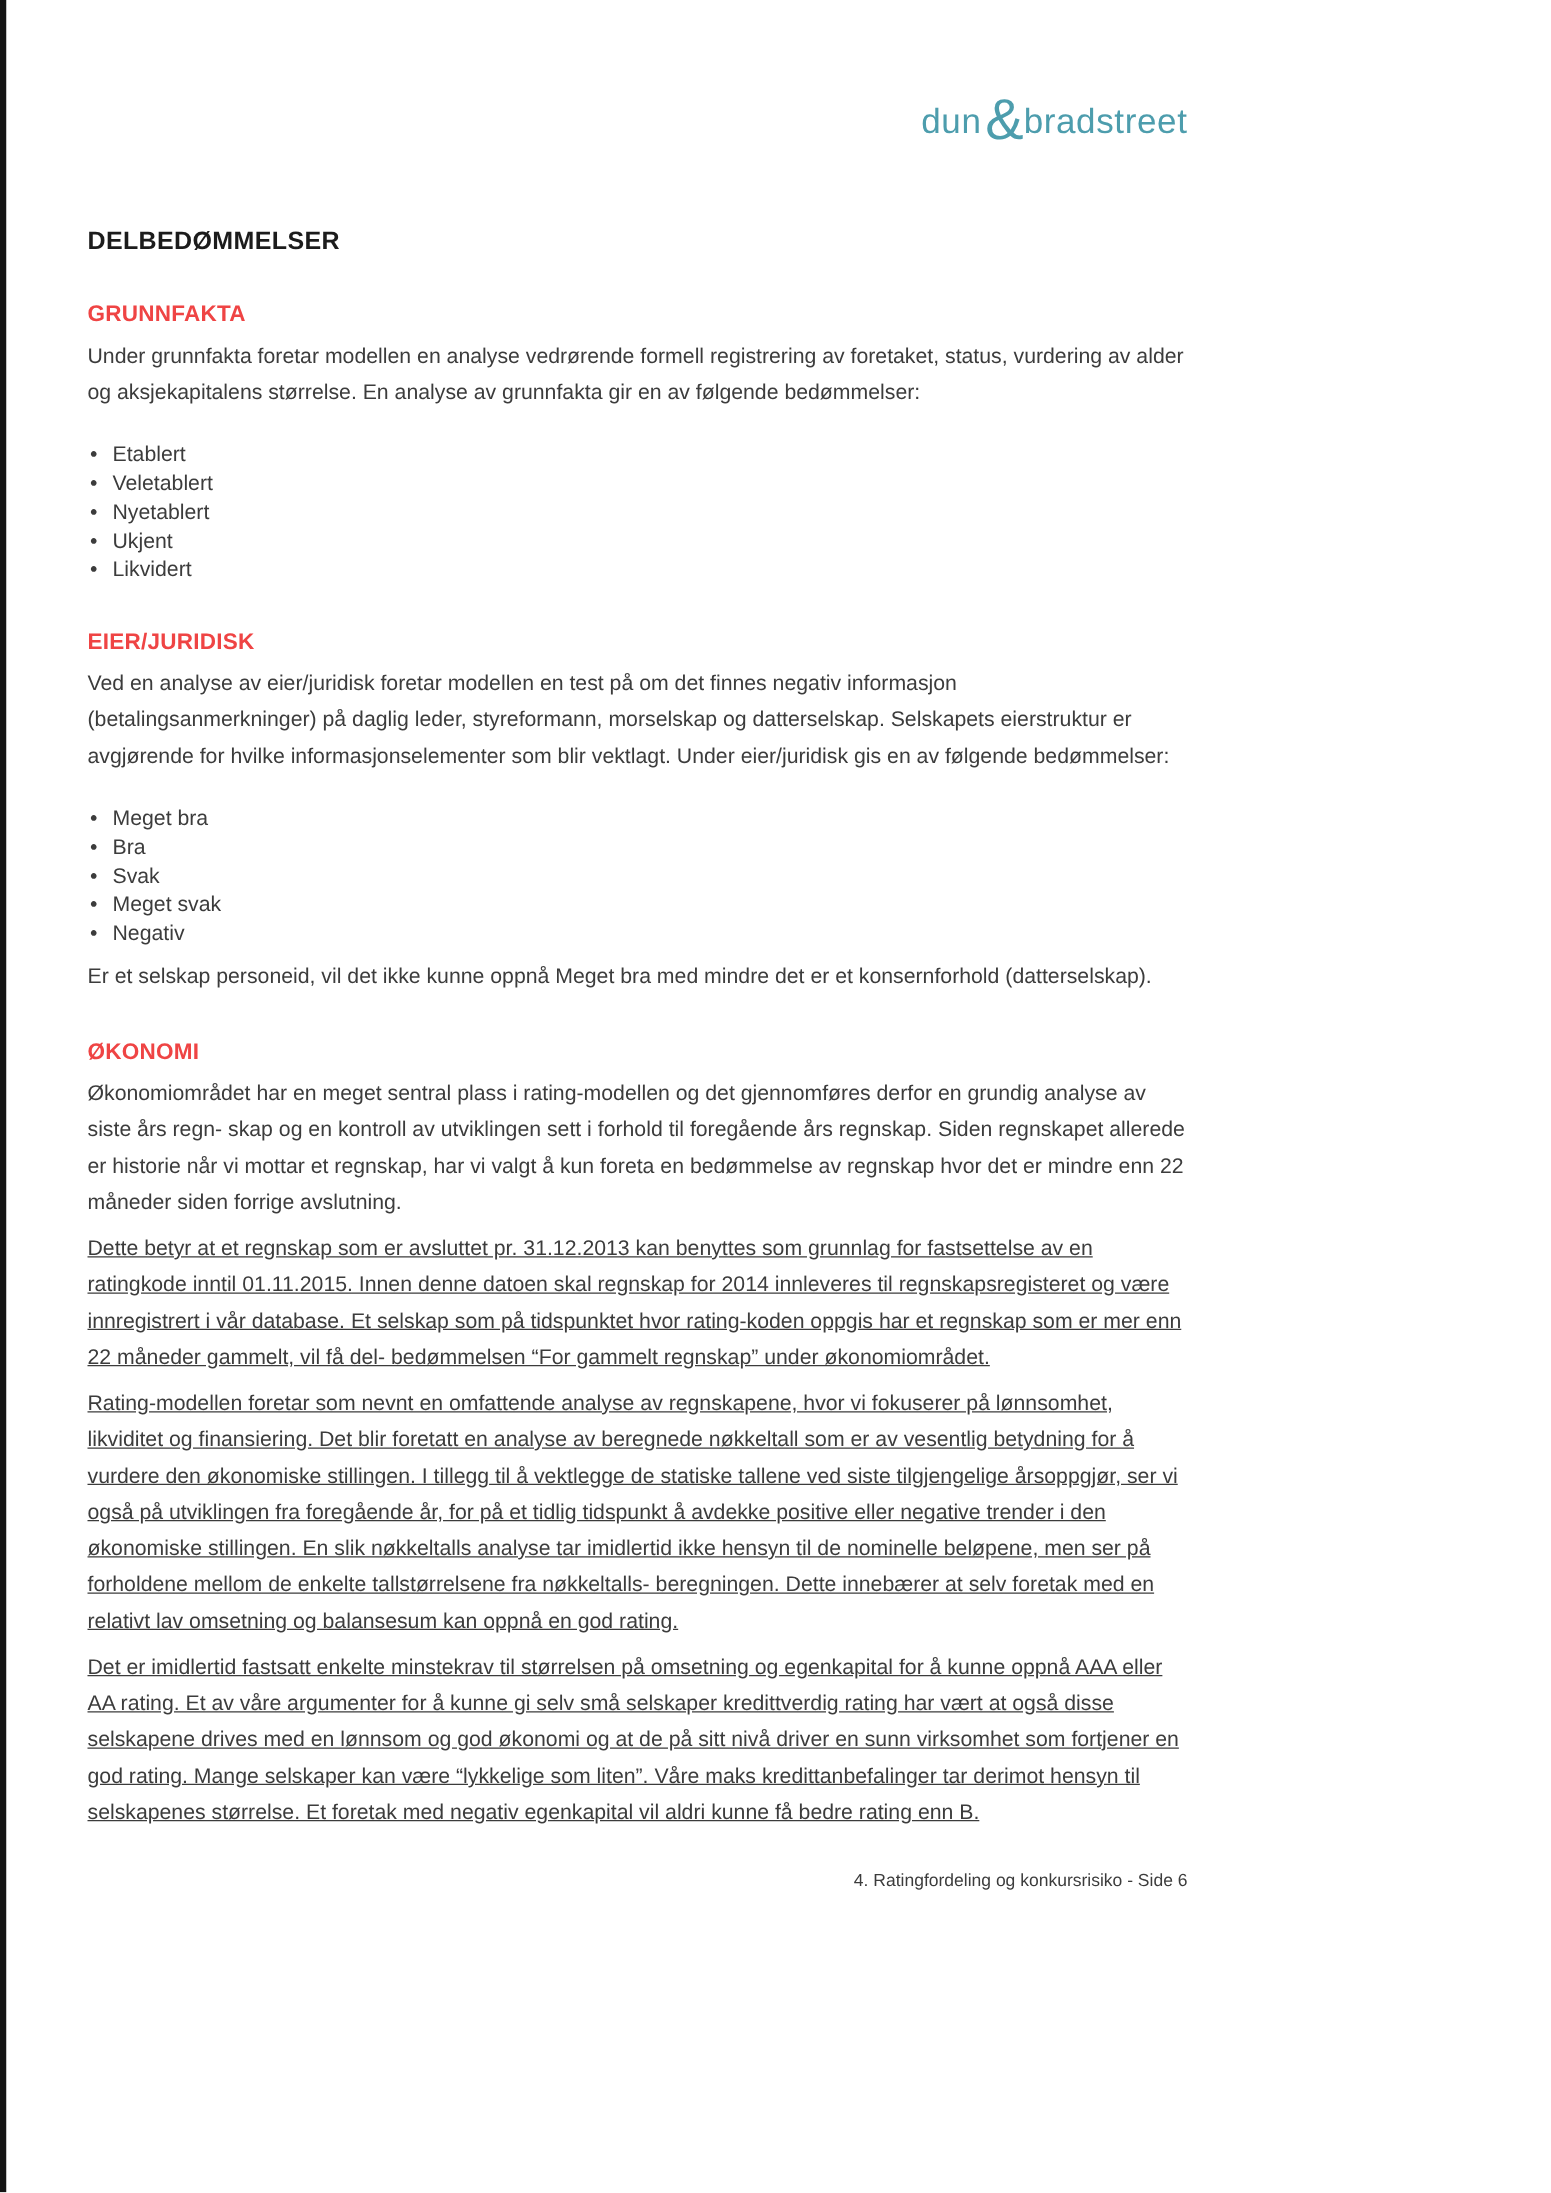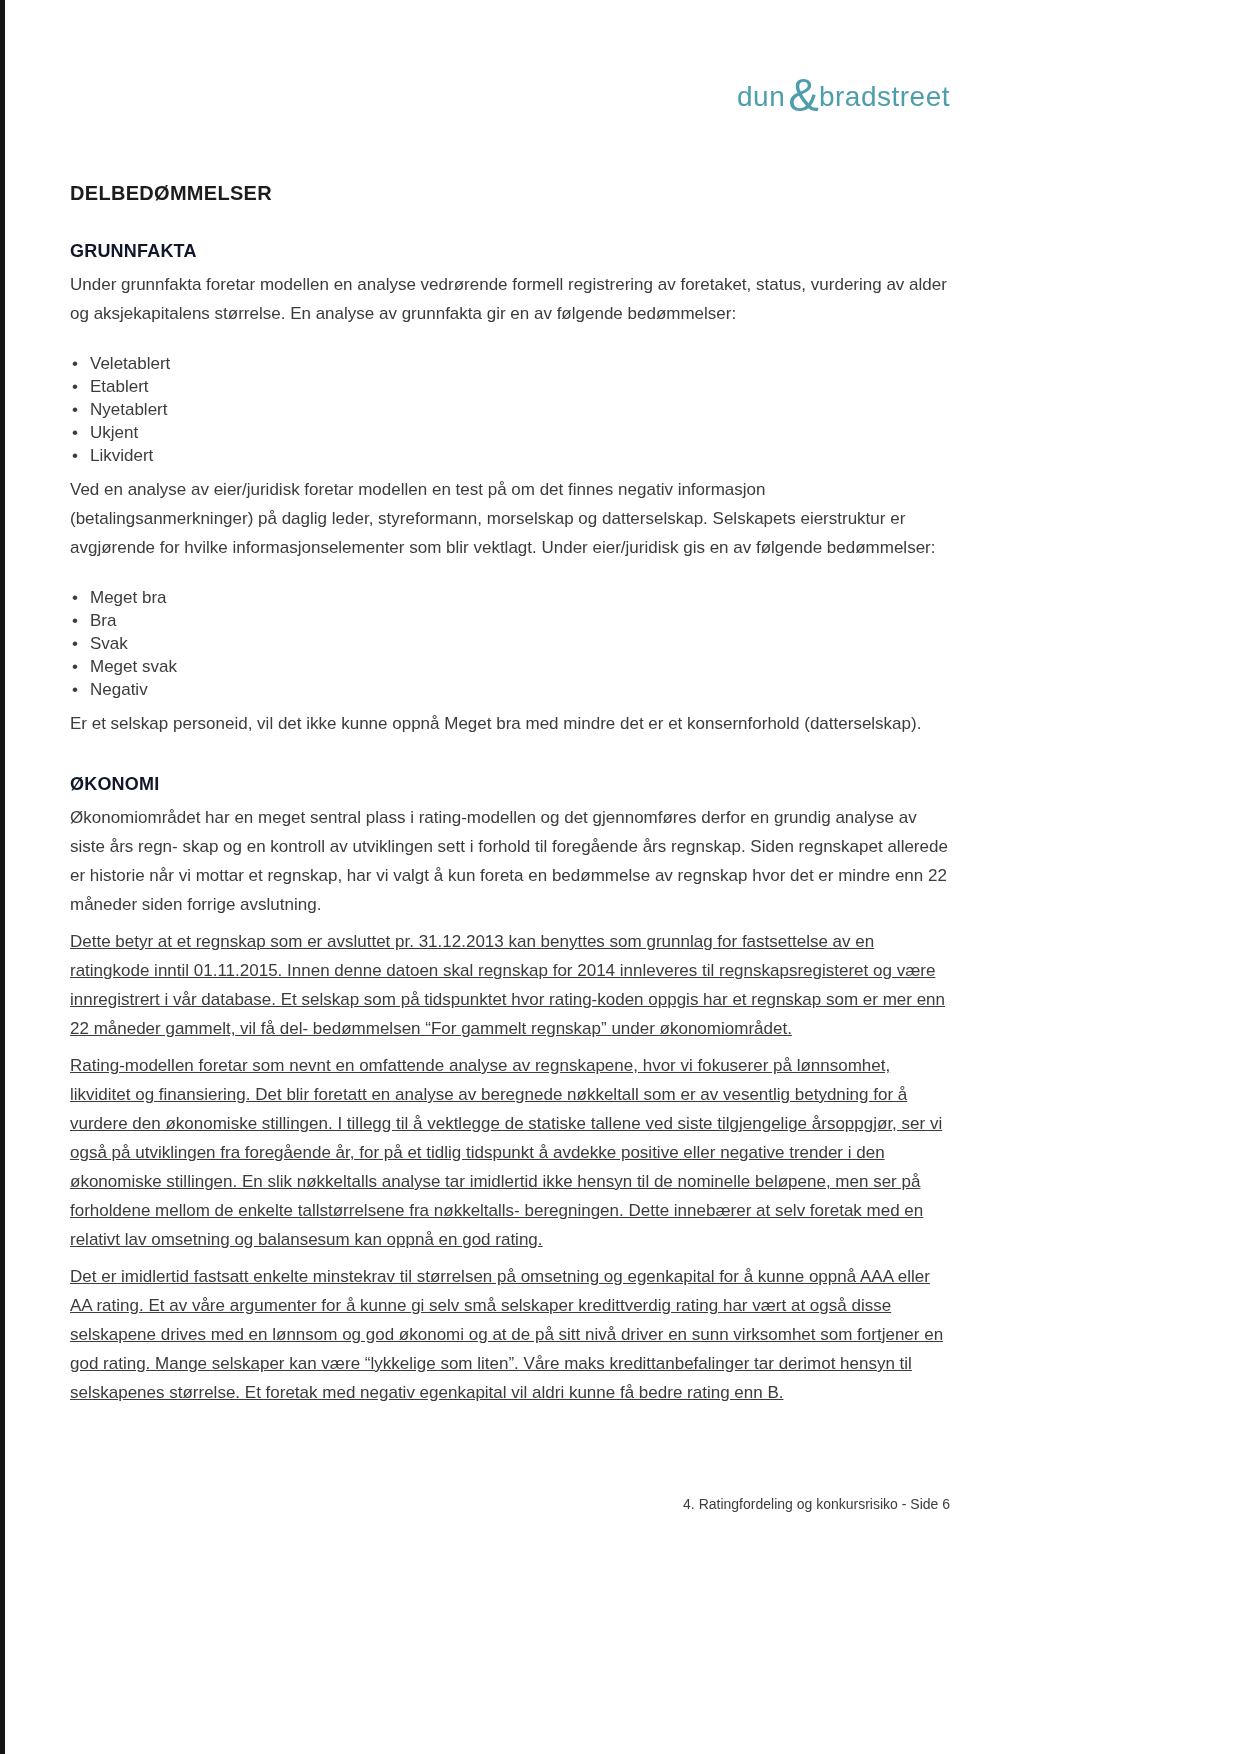--- a/index.html
+++ b/index.html
@@ -53,21 +53,21 @@
     margin: 66px 0 0 0;
     font-size: 20px;
     font-weight: 700;
     letter-spacing: 0.3px;
     color: #1c1c1c;
   }
   h2.sec-heading {
     margin: 36px 0 0 0;
     font-size: 18px;
     font-weight: 700;
-    color: #0f172a;
+    color: #ef4444;
     letter-spacing: 0.2px;
   }
   p.body-text {
     margin: 8px 0 0 0;
     font-size: 17px;
     line-height: 29px;
     color: #3c3c3c;
   }
   p.body-text + p.body-text {
     text-decoration: underline;
@@ -114,29 +114,30 @@
     <div class="logo-row">
       <span class="logo-word">dun</span><span class="logo-amp">&amp;</span><span class="logo-word">bradstreet</span>
     </div>
 
     <h1 class="doc-title">DELBEDØMMELSER</h1>
 
     <section>
       <h2 class="sec-heading">GRUNNFAKTA</h2>
       <p class="body-text">Under grunnfakta foretar modellen en analyse vedrørende formell registrering av foretaket, status, vurdering av alder og aksjekapitalens størrelse. En analyse av grunnfakta gir en av følgende bedømmelser:</p>
       <ul class="bullet-list">
+        <li>Etablert</li>
         <li>Veletablert</li>
-        <li>Etablert</li>
         <li>Nyetablert</li>
         <li>Ukjent</li>
         <li>Likvidert</li>
       </ul>
     </section>
 
     <section>
+      <h2 class="sec-heading">EIER/JURIDISK</h2>
       <p class="body-text">Ved en analyse av eier/juridisk foretar modellen en test på om det finnes negativ informasjon (betalingsanmerkninger) på daglig leder, styreformann, morselskap og datterselskap. Selskapets eierstruktur er avgjørende for hvilke informasjonselementer som blir vektlagt. Under eier/juridisk gis en av følgende bedømmelser:</p>
       <ul class="bullet-list">
         <li>Meget bra</li>
         <li>Bra</li>
         <li>Svak</li>
         <li>Meget svak</li>
         <li>Negativ</li>
       </ul>
       <p class="body-text note">Er et selskap personeid, vil det ikke kunne oppnå Meget bra med mindre det er et konsernforhold (datterselskap).</p>
     </section>

